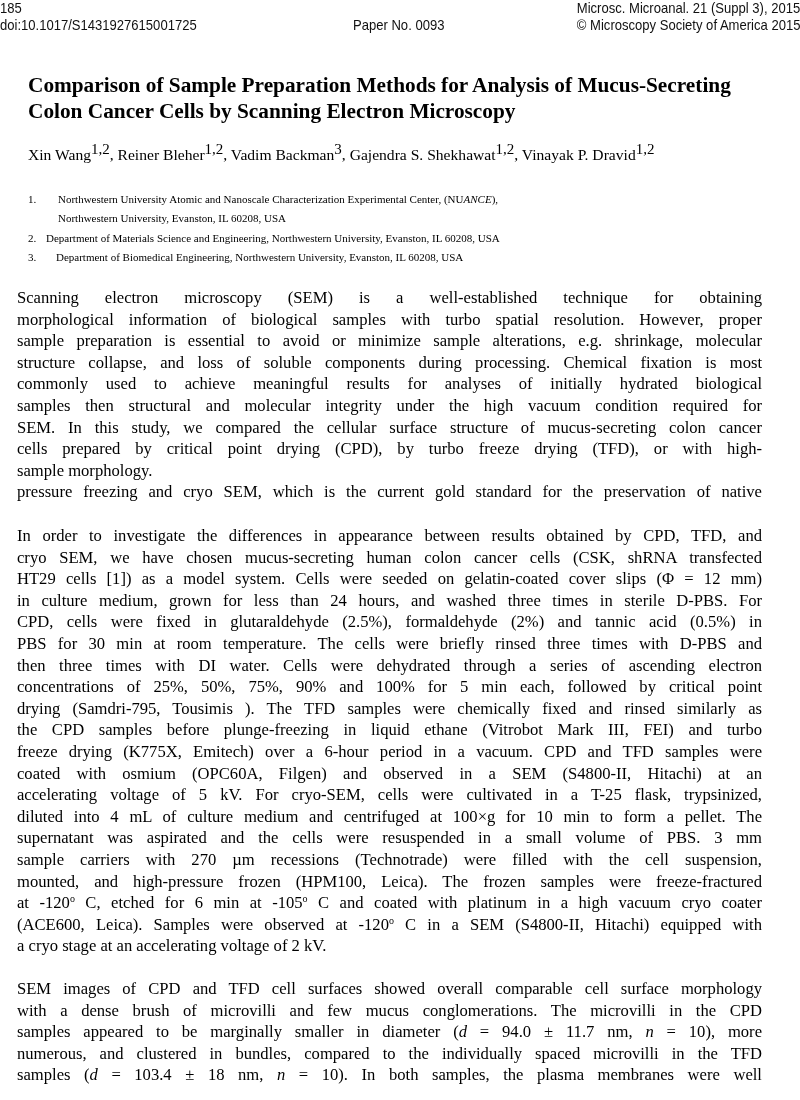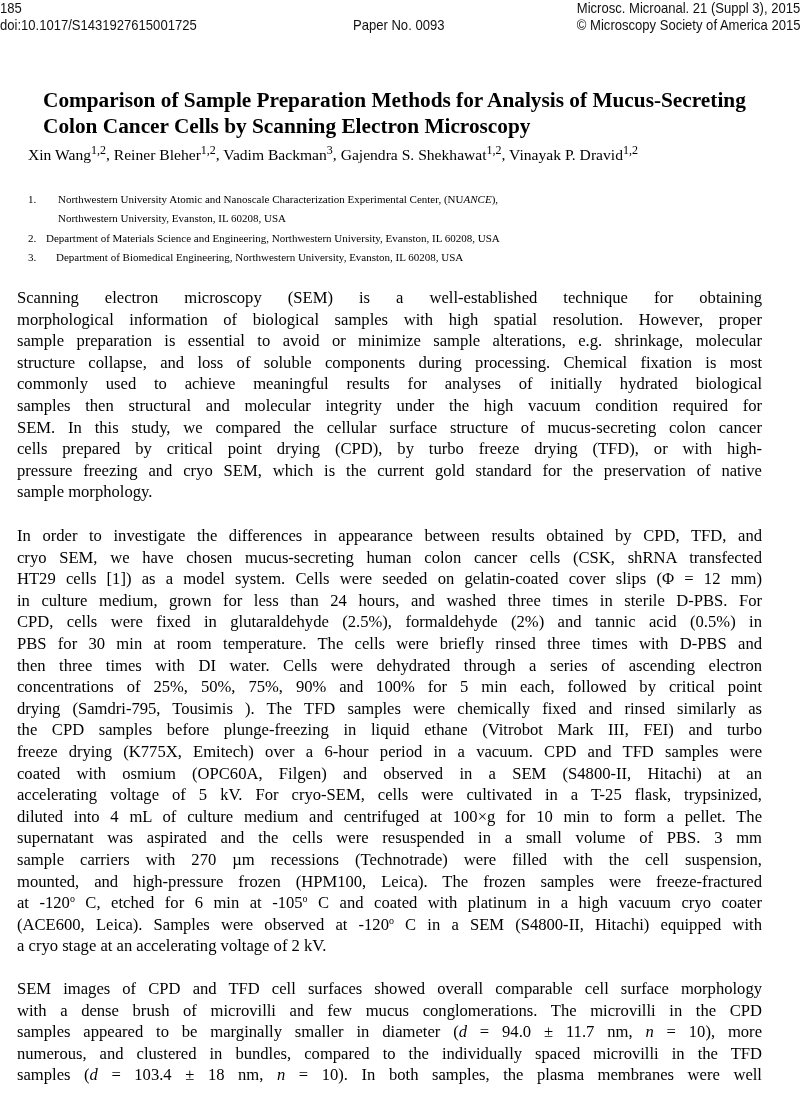--- a/index.html
+++ b/index.html
@@ -1,23 +1,23 @@
 <!DOCTYPE html>
 <html><head>
 <meta charset="utf-8">
 <style>
   html, body { margin: 0; padding: 0; background: #ffffff; }
   body { width: 800px; height: 1100px; overflow: hidden; position: relative; color: #000; }
   .hdr { position: absolute; font-family: "Liberation Sans", sans-serif; font-size: 14.5px; line-height: 17px; color: #111; transform: scaleX(0.9); }
   .hdr-left { left: 0; transform-origin: left top; }
   .hdr-right { right: 0; transform-origin: right top; text-align: right; }
   .hdr-mid { left: 353px; transform-origin: left top; }
-  #title { position: absolute; left: 28px; top: 72px; width: 750px; font-family: "Liberation Serif", serif; font-weight: bold; font-size: 21.3px; line-height: 26px; margin: 15px; }
+  #title { position: absolute; left: 28px; top: 72px; width: 750px; font-family: "Liberation Serif", serif; font-weight: bold; font-size: 21.3px; line-height: 26px; margin: 0; }
   #authors { position: absolute; left: 28px; top: 145px; font-family: "Liberation Serif", serif; font-size: 15.6px; line-height: 20px; white-space: nowrap; }
-  #authors sup { font-size: 12px; vertical-align: 6px; line-height: 0; }
+  #authors sup { font-size: 15px; vertical-align: 6px; line-height: 0; }
   .aff { position: absolute; font-family: "Liberation Serif", serif; font-size: 11px; line-height: 20px; white-space: nowrap; }
   .aff .num { display: inline-block; }
   .para { position: absolute; left: 17px; width: 745px; font-family: "Liberation Serif", serif; font-size: 16.6px; line-height: 21.6px; text-align: justify; margin: 0; }
   .para .ln { display: block; text-align: justify; text-align-last: justify; white-space: nowrap; height: 21.6px; }
   .para .ln.last { text-align-last: left; }
   i { font-style: italic; }
 </style>
 </head>
 <body>
 
@@ -37,29 +37,29 @@
 <div class="aff" style="left:58px; top:208px;text-align:right;">Northwestern University, Evanston, IL 60208, USA</div>
 <div class="aff" style="left:28px; top:228px;">
   <span class="num" style="width:18px;">2.</span><span>Department of Materials Science and Engineering, Northwestern University, Evanston, IL 60208, USA</span>
 </div>
 <div class="aff" style="left:28px; top:247px;">
   <span class="num" style="width:28px;">3.</span><span>Department of Biomedical Engineering, Northwestern University, Evanston, IL 60208, USA</span>
 </div>
 
 <div class="para" id="para-0" style="top:287px;">
     <span class="ln">Scanning electron microscopy (SEM) is a well-established technique for obtaining</span>
-    <span class="ln">morphological information of biological samples with high spatial resolution. However, proper</span>
+    <span class="ln">morphological information of biological samples with turbo spatial resolution. However, proper</span>
     <span class="ln">sample preparation is essential to avoid or minimize sample alterations, e.g. shrinkage, molecular</span>
     <span class="ln">structure collapse, and loss of soluble components during processing. Chemical fixation is most</span>
     <span class="ln">commonly used to achieve meaningful results for analyses of initially hydrated biological</span>
     <span class="ln">samples then structural and molecular integrity under the high vacuum condition required for</span>
     <span class="ln">SEM. In this study, we compared the cellular surface structure of mucus-secreting colon cancer</span>
     <span class="ln">cells prepared by critical point drying (CPD), by turbo freeze drying (TFD), or with high-</span>
+    <span class="ln last">sample morphology.</span>
     <span class="ln">pressure freezing and cryo SEM, which is the current gold standard for the preservation of native</span>
-    <span class="ln last">sample morphology.</span>
   </div>
 <div class="para" id="para-1" style="top:525px;">
     <span class="ln">In order to investigate the differences in appearance between results obtained by CPD, TFD, and</span>
     <span class="ln">cryo SEM, we have chosen mucus-secreting human colon cancer cells (CSK, shRNA transfected</span>
     <span class="ln">HT29 cells [1]) as a model system. Cells were seeded on gelatin-coated cover slips (Φ = 12 mm)</span>
     <span class="ln">in culture medium, grown for less than 24 hours, and washed three times in sterile D-PBS. For</span>
     <span class="ln">CPD, cells were fixed in glutaraldehyde (2.5%), formaldehyde (2%) and tannic acid (0.5%) in</span>
     <span class="ln">PBS for 30 min at room temperature. The cells were briefly rinsed three times with D-PBS and</span>
     <span class="ln">then three times with DI water. Cells were dehydrated through a series of ascending electron</span>
     <span class="ln">concentrations of 25%, 50%, 75%, 90% and 100% for 5 min each, followed by critical point</span>

